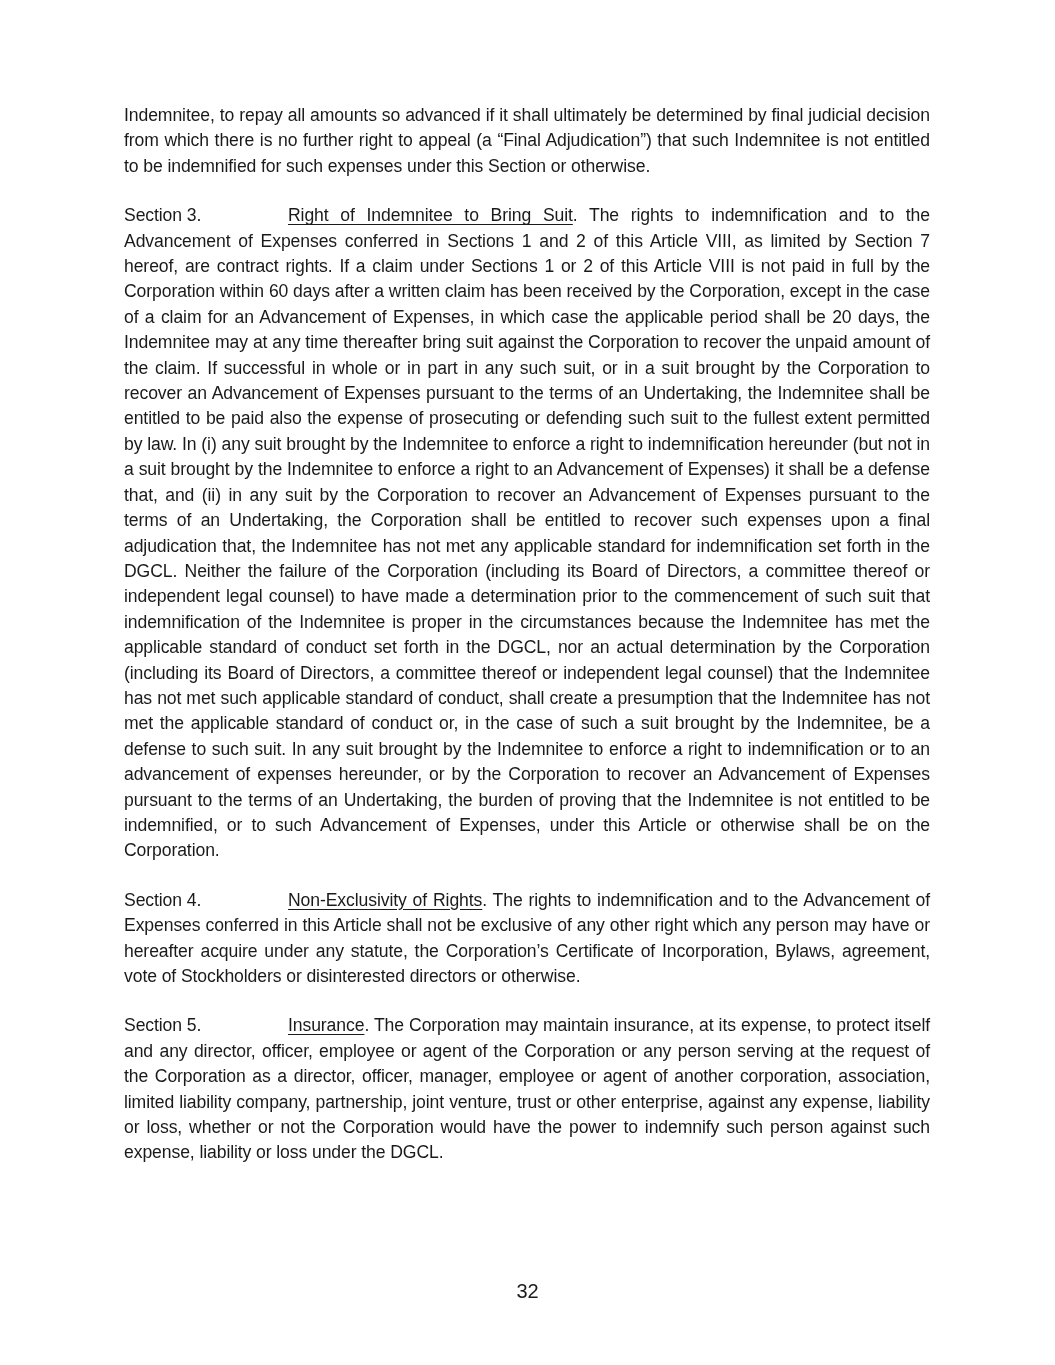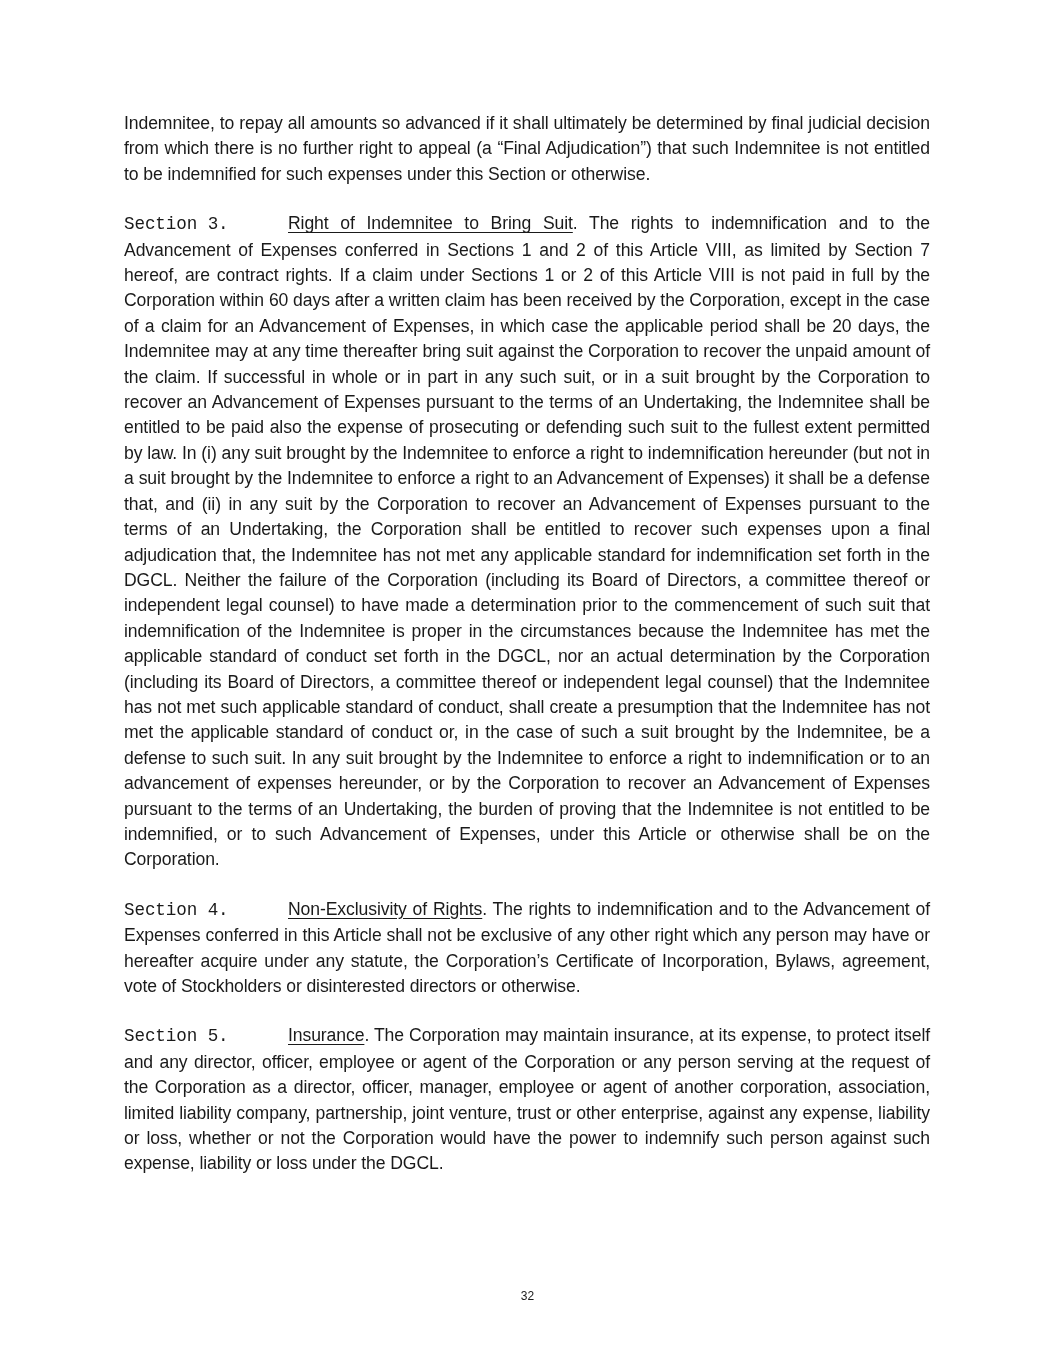--- a/index.html
+++ b/index.html
@@ -11,48 +11,47 @@
     position: relative;
     width: 1055px;
     height: 1365px;
     background: #ffffff;
     overflow: hidden;
     font-family: "Liberation Sans", "DejaVu Sans", sans-serif;
     color: #1a1a1a;
   }
   .content {
     position: absolute;
-    top: 111px;
+    top: 103px;
     left: 124px;
     width: 806px;
   }
   .para {
     margin: 0 0 24px 0;
     font-size: 17.6px;
     line-height: 25.4px;
     text-align: justify;
     letter-spacing: -0.1px;
   }
   .sec-label {
     display: inline-block;
     width: 124px;
-    font-family: Liberation Mono, monospace;
   }
   .sec-heading {
     text-decoration: underline;
     text-underline-offset: 3px;
     margin-left: 40px;
   }
   .page-number {
     position: absolute;
     bottom: 62px;
     left: 0;
     right: 0;
     text-align: center;
-    font-size: 12px;
+    font-size: 20px;
     color: #1a1a1a;
   }
 </style>
 </head>
 <body>
 
 <div class="page">
   <div class="content">
 
     <p class="para"><span>Indemnitee, to repay all amounts so advanced if it shall ultimately be determined by final judicial decision from which there is no further right to appeal (a “Final Adjudication”) that such Indemnitee is not entitled to be indemnified for such expenses under this Section or otherwise.</span></p>

